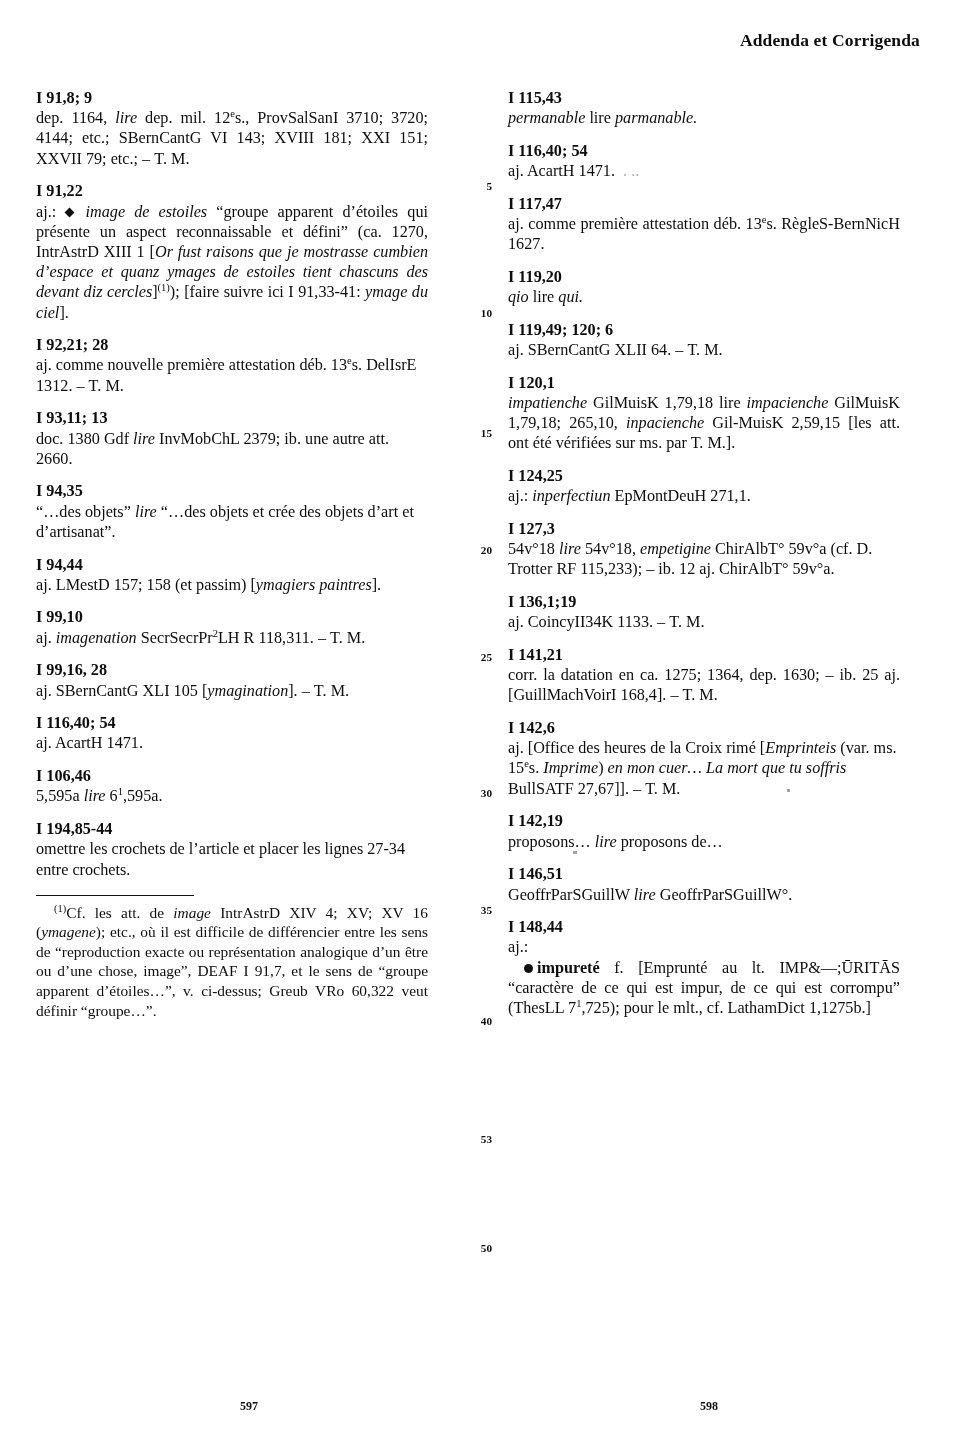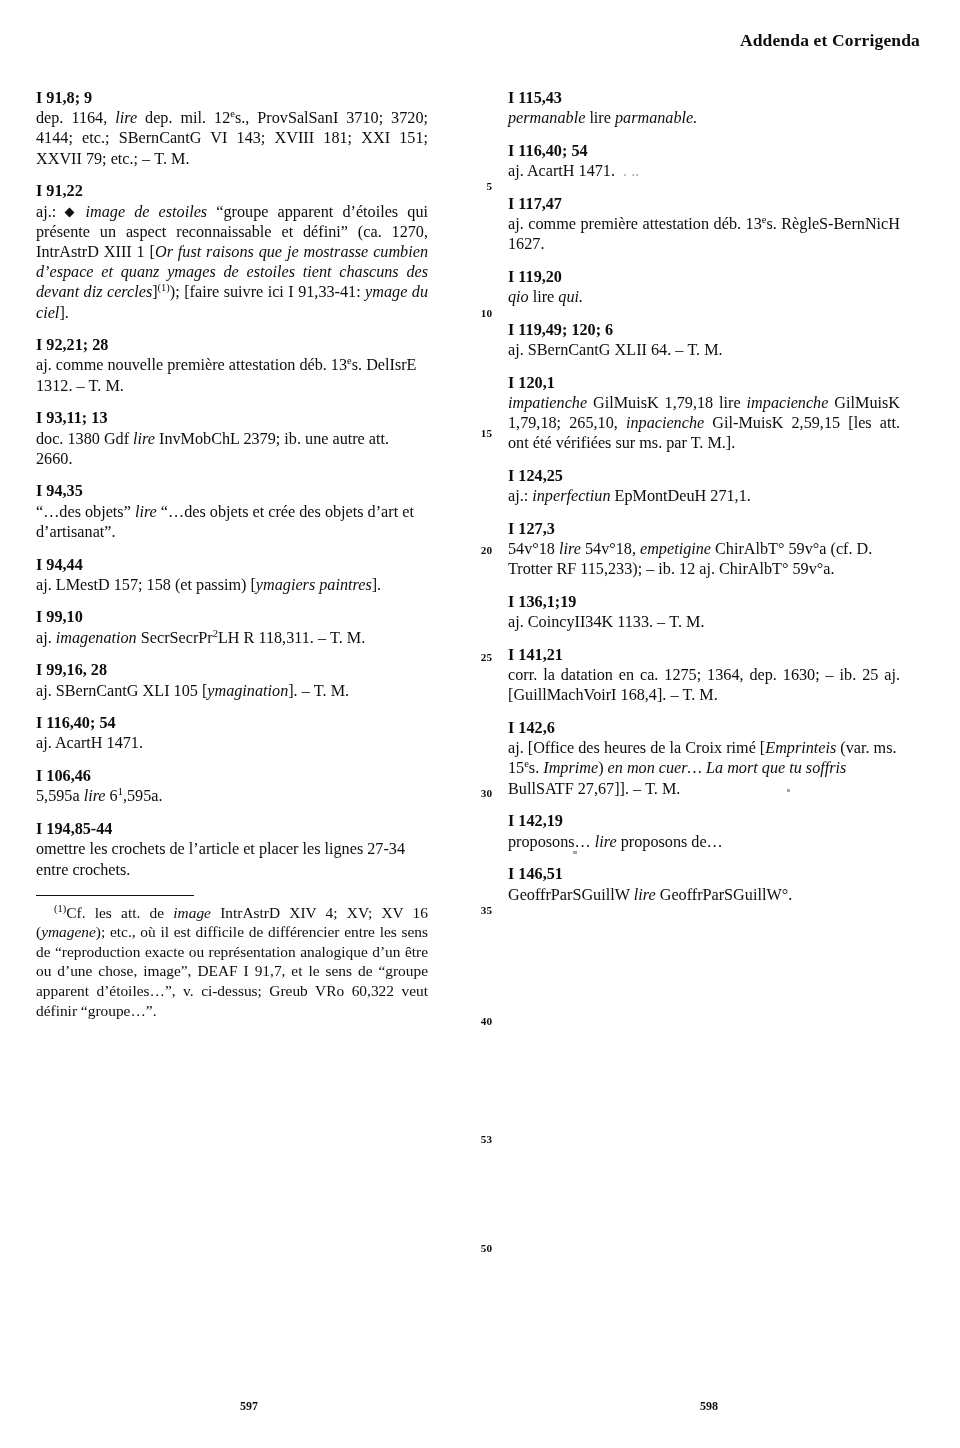--- a/index.html
+++ b/index.html
@@ -277,20 +277,27 @@
     <div class="entry">
       <div class="lemma">I 142,19</div>
       <div class="body-text flush">proposons… <i>lire</i> proposons de…</div>
     </div>
 
     <div class="entry">
       <div class="lemma">I 146,51</div>
       <div class="body-text flush">GeoffrParSGuillW <i>lire</i> GeoffrParSGuillW°.</div>
     </div>
 
+    <div class="entry">
+      <div class="lemma">I 148,44</div>
+      <div class="body-text flush">aj.:</div>
+      <div class="body-text" style="text-indent:16px">
+        <span class="bullet-dot"></span><b>impureté</b> f. [Emprunté au lt. IMP&amp;—;ŪRITĀS “caractère de ce qui est impur, de ce qui est corrompu” (ThesLL 7<sup class="sm">1</sup>,725); pour le mlt., cf. LathamDict 1,1275b.]
+      </div>
+    </div>
 
   </div>
 
   <div class="folio folio-left">597</div>
   <div class="folio folio-right">598</div>
 
   <div class="speck" style="left:787px; top:789px; width:3px; height:3px;"></div>
   <div class="speck" style="left:573px; top:851px; width:4px; height:3px;"></div>
 
 </div>

